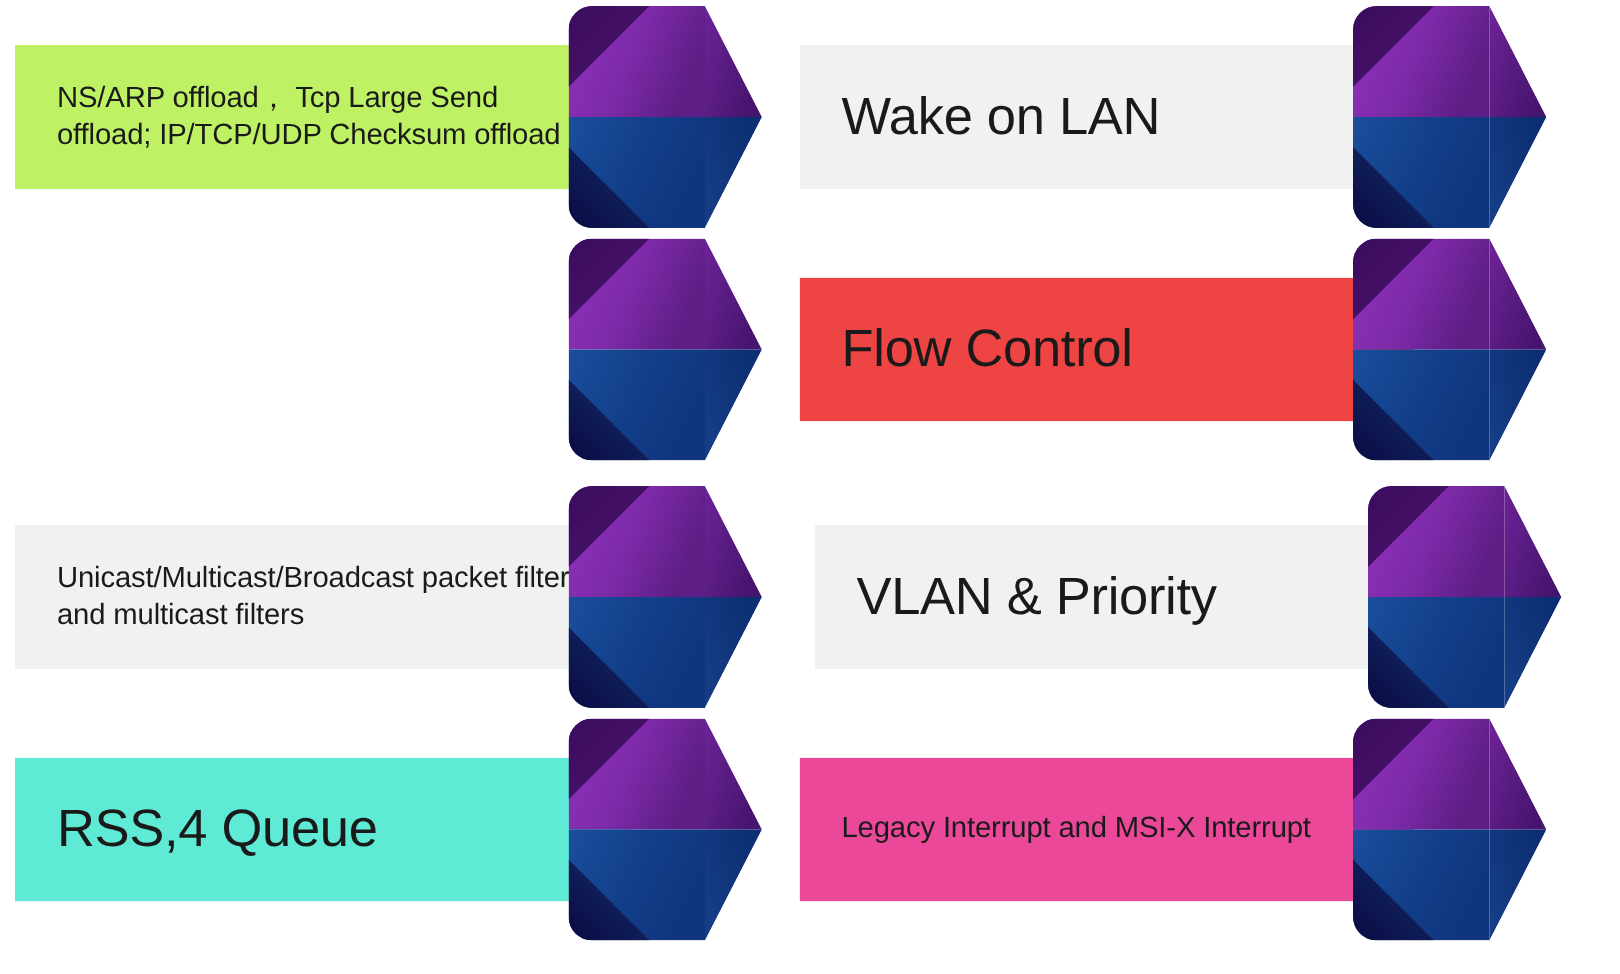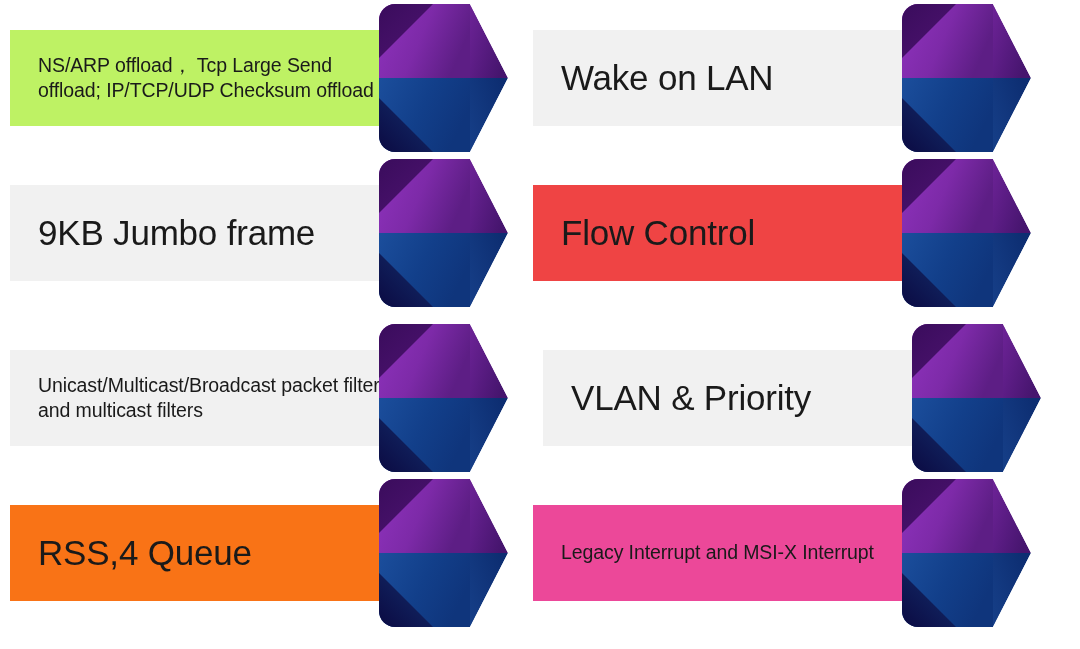--- a/index.html
+++ b/index.html
@@ -192,23 +192,20 @@
       <polygon points="2,76 93,76 93,150 2,150" fill="url(#gb1)"></polygon>
 
       <polygon points="2,150 2,96 56,150" fill="url(#gbd1)"></polygon>
 
       <polygon points="93,76 131,76 93,150" fill="url(#gbt1)"></polygon>
     </g>
   </svg>
       </div>
   </div>
     <div class="item" style="left: 0px; top: 155px;">
-    <div class="plate" style="background: rgb(241, 241, 241);">
-      <div class="plate-text large" style="color: rgb(26, 26, 26);">9KB Jumbo frame</div>
-    </div>
     <div class="chevron">
   <svg width="131" height="152" viewBox="0 0 131 152" xmlns="http://www.w3.org/2000/svg">
     <defs>
       <linearGradient id="gp2" x1="0" y1="0" x2="1" y2="0.35">
         <stop offset="0%" stop-color="#8f33bd"></stop>
         <stop offset="55%" stop-color="#7d2aa8"></stop>
         <stop offset="100%" stop-color="#5d1e85"></stop>
       </linearGradient>
       <linearGradient id="gpd2" x1="0" y1="0" x2="1" y2="1">
         <stop offset="0%" stop-color="#3a0c5c"></stop>
@@ -420,21 +417,21 @@
       <polygon points="2,76 93,76 93,150 2,150" fill="url(#gb5)"></polygon>
 
       <polygon points="2,150 2,96 56,150" fill="url(#gbd5)"></polygon>
 
       <polygon points="93,76 131,76 93,150" fill="url(#gbt5)"></polygon>
     </g>
   </svg>
       </div>
   </div>
     <div class="item" style="left: 0px; top: 475px;">
-    <div class="plate" style="background: #f97316;">
+    <div class="plate" style="background: #5eead4;">
       <div class="plate-text large" style="color: rgb(26, 26, 26);">RSS,4 Queue</div>
     </div>
     <div class="chevron">
   <svg width="131" height="152" viewBox="0 0 131 152" xmlns="http://www.w3.org/2000/svg">
     <defs>
       <linearGradient id="gp6" x1="0" y1="0" x2="1" y2="0.35">
         <stop offset="0%" stop-color="#8f33bd"></stop>
         <stop offset="55%" stop-color="#7d2aa8"></stop>
         <stop offset="100%" stop-color="#5d1e85"></stop>
       </linearGradient>

